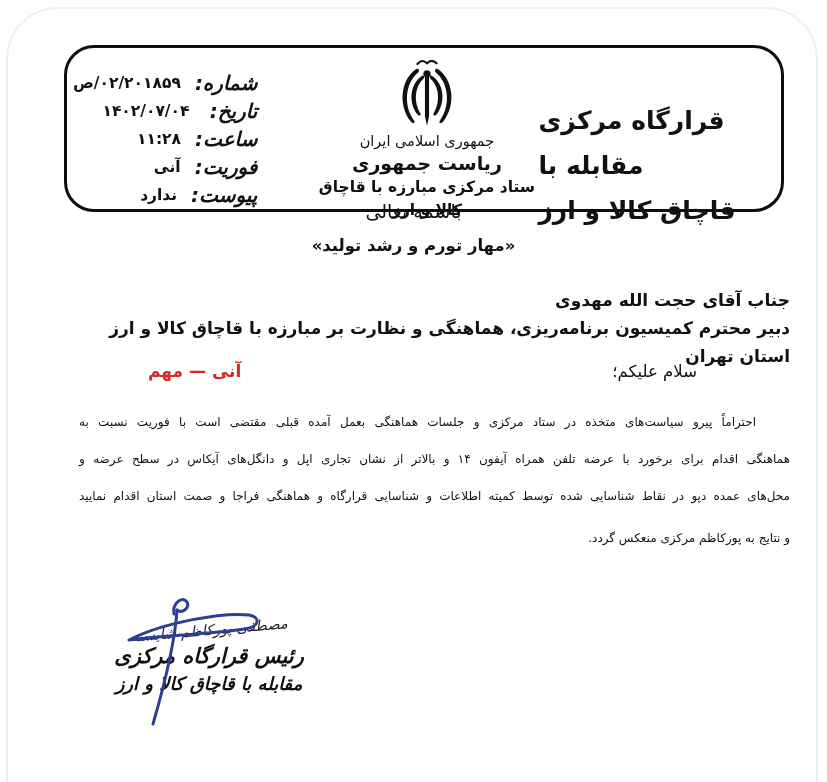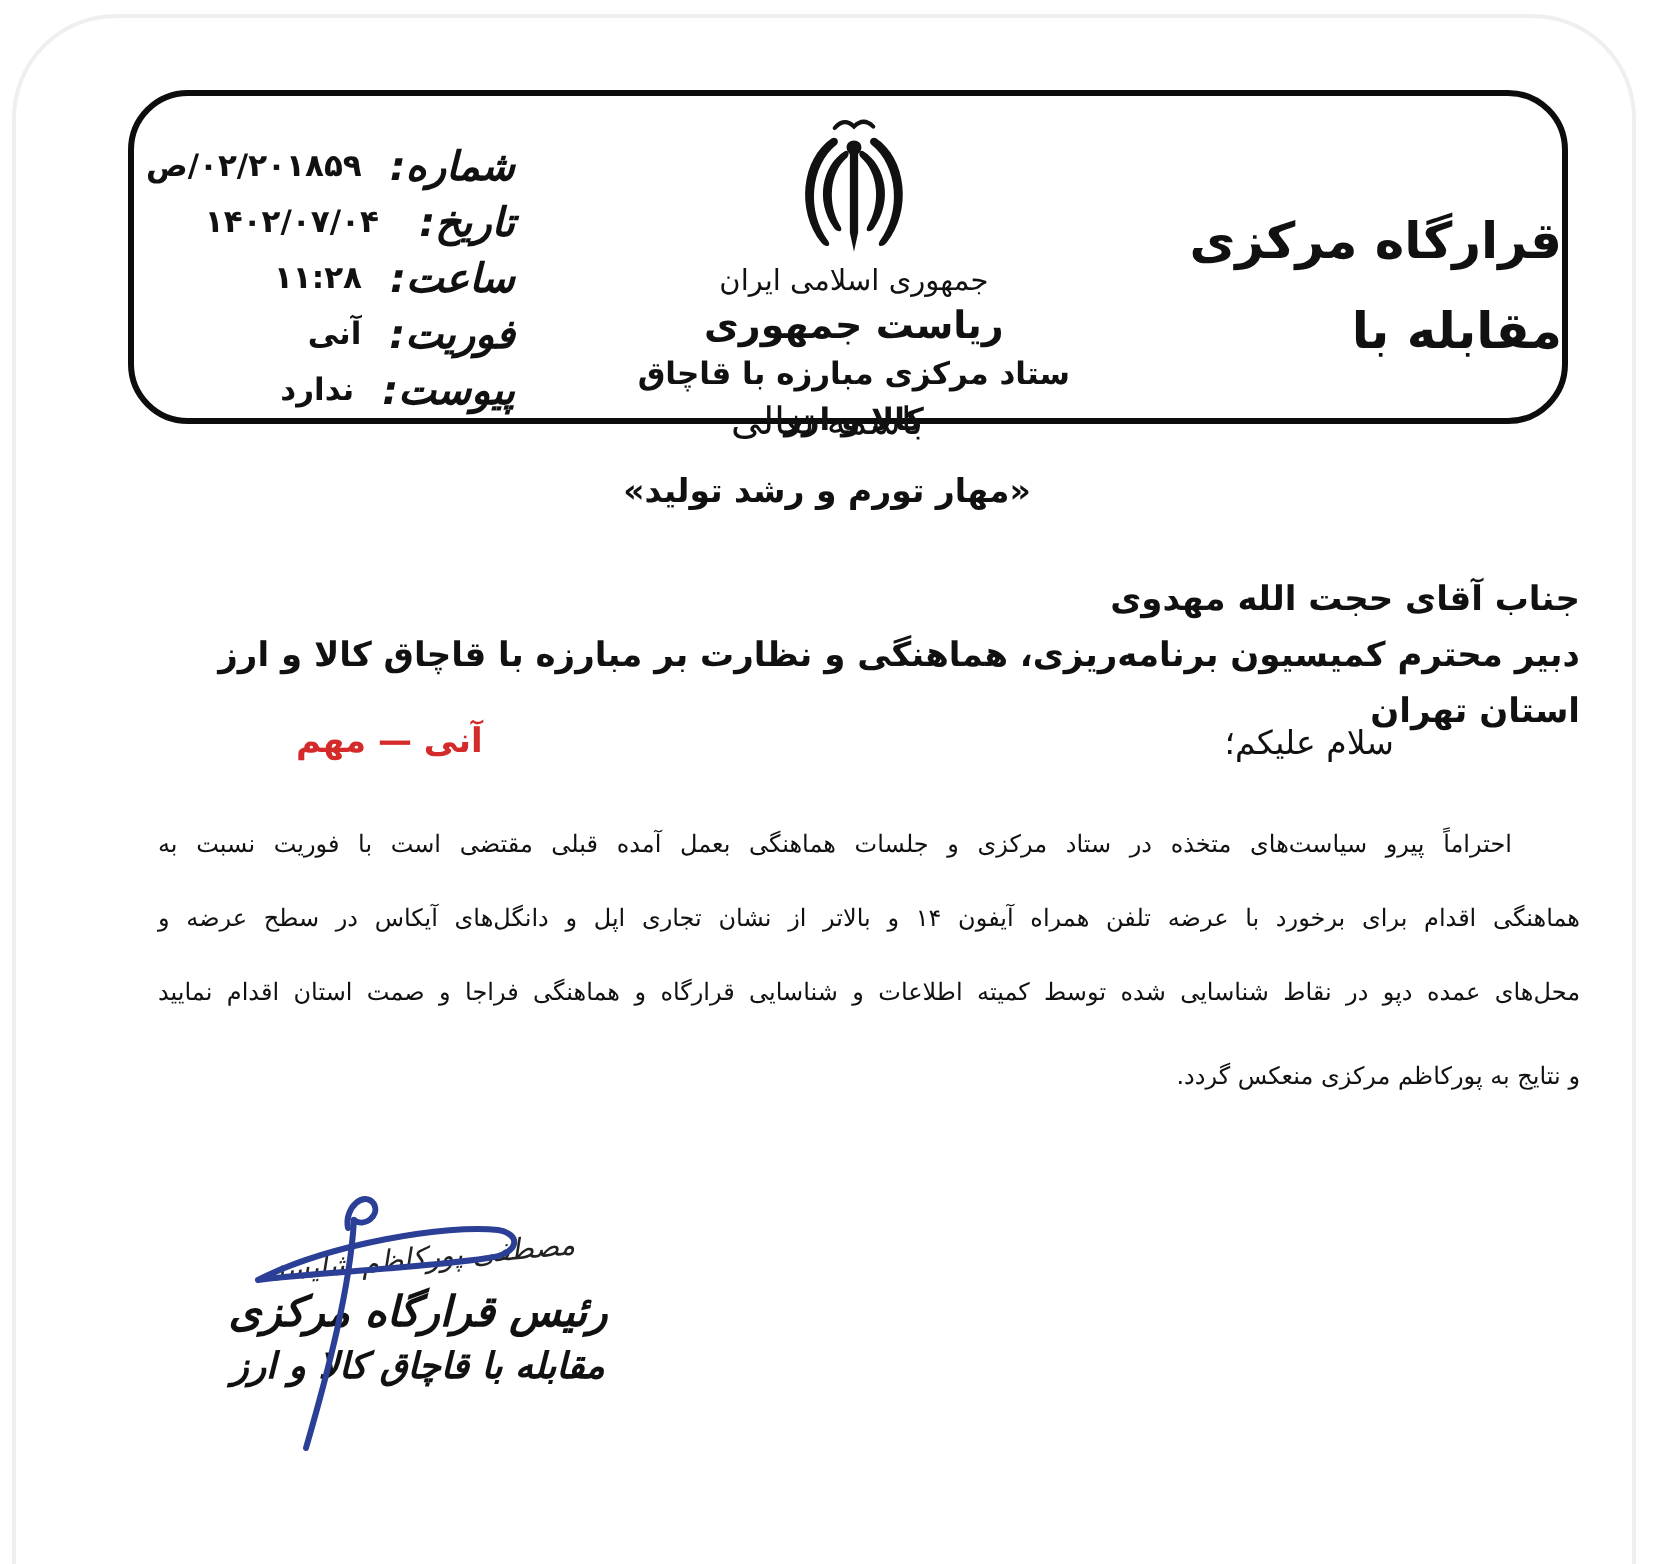--- a/index.html
+++ b/index.html
@@ -10,21 +10,21 @@
   
   .scan-edge{
     position:absolute;left:6px;top:7px;right:9px;height:900px;
     border:2px solid #f0eeee;border-radius:52px;pointer-events:none;
   }
   
   .hbox{
     position:absolute;left:64px;top:45px;width:714px;height:161px;
     border:3px solid #0d0d0d;border-radius:30px;display:flex;flex-direction:row;
   }
-  .title-col{width:248px;text-align:right;padding-top:50px;
+  .title-col{width:248px;text-align:left;padding-top:50px;
     font-weight:bold;font-size:25px;line-height:45px;}
   .emblem-col{width:228px;text-align:center;padding-top:9px;}
   .emblem-col svg{display:block;margin:0 auto;}
   .emb-l1{font-size:14.5px;line-height:20px;margin-top:-2px;}
   .emb-l2{font-size:19px;font-weight:bold;line-height:25px;}
   .emb-l3{font-size:15.5px;font-weight:bold;line-height:23px;}
   .fields-col{flex:1;padding:21px 58px 0 6px;}
   .frow{display:flex;align-items:center;height:28px;}
   .flabel{min-width:54px;font-style:italic;font-weight:bold;font-size:20px;
     margin-left:14px;text-align:right;}
@@ -55,20 +55,21 @@
 </style>
 </head>
 <body>
 
 <div class="page">
   <div class="scan-edge"></div>
 
   <div class="hbox">
     <div class="title-col">
       <div>قرارگاه مرکزی مقابله با</div>
+      <div>قاچاق کالا و ارز</div>
     </div>
 
     <div class="emblem-col">
       <svg width="62" height="76" viewBox="0 0 90 110">
         <g fill="#111" stroke="none">
 
           <path d="M31 10 Q38 2 45 9 Q52 2 59 9" fill="none" stroke="#111" stroke-width="3" stroke-linecap="round"></path>
 
           <path d="M45 19 c3.2 0 5.4 2.2 5.4 5.2 0 2.2 -1.2 3.6 -2.4 4.6 l0 57 -3 14 -3 -14 0 -57 c-1.2 -1 -2.4 -2.4 -2.4 -4.6 0 -3 2.2 -5.2 5.4 -5.2 z"></path>
 

